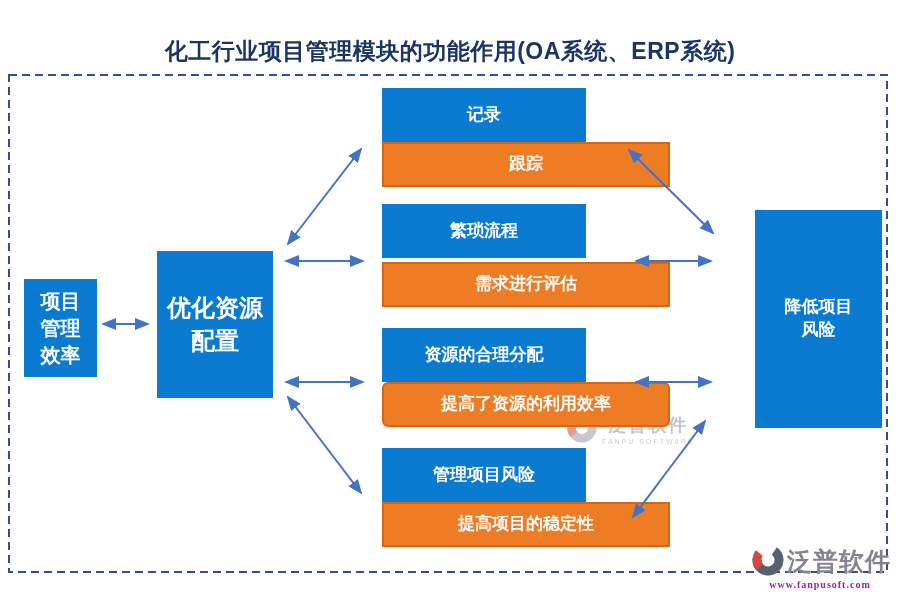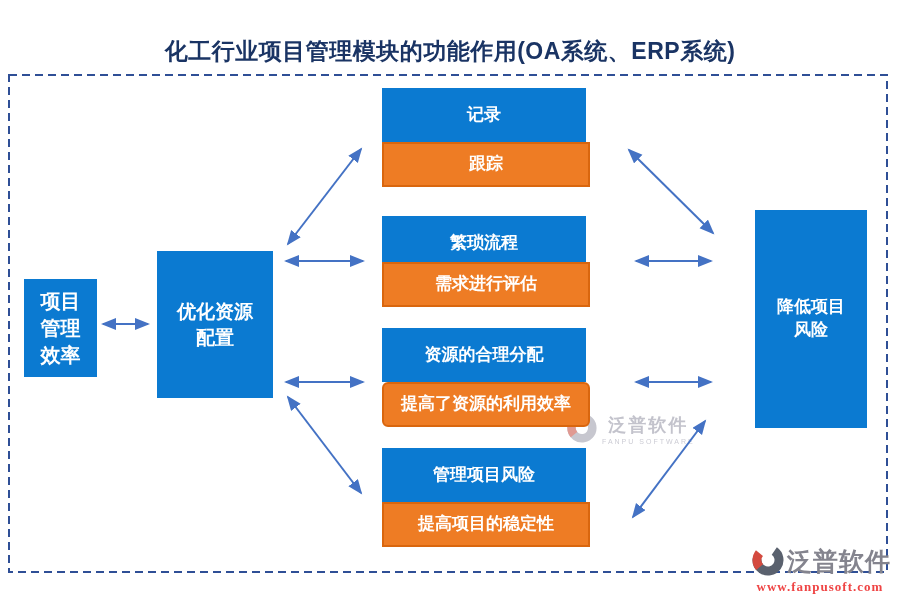--- a/index.html
+++ b/index.html
@@ -20,41 +20,41 @@
     z-index: 3; pointer-events: none;
   }
   .box {
     position: absolute; display: flex; align-items: center; justify-content: center;
     text-align: center; color: #ffffff; font-weight: bold; z-index: 2;
   }
   .box .lbl { white-space: pre-line; line-height: 1.35; }
   .blue   { background: #0b7ad1; }
   .orange { background: #ee7c24; border: 2px solid #d9660e; }
   .left-box  { left: 24px;  top: 279px; width: 73px;  height: 98px;  font-size: 20px; }
-  .hub-box   { left: 157px; top: 251px; width: 116px; height: 147px; font-size: 19px; }
-  .right-box { left: 755px; top: 210px; width: 112px; height: 218px; font-size: 17px; }
+  .hub-box   { left: 157px; top: 251px; width: 116px; height: 147px; font-size: 24px; }
+  .right-box { left: 755px; top: 210px; width: 127px; height: 218px; font-size: 17px; }
   .pair-top    { left: 382px; width: 204px; height: 54px; font-size: 17px; }
-  .pair-bottom { left: 382px; width: 208px; height: 45px; font-size: 17px; }
+  .pair-bottom { left: 382px; width: 288px; height: 45px; font-size: 17px; }
   .p1t { top: 88px; }  .p1b { top: 142px; }
-  .p2t { top: 216px; } .p2b { top: 262px; }
+  .p2t { top: 204px; } .p2b { top: 262px; }
   .p3t { top: 328px; } .p3b { top: 382px; border-radius: 6px; }
   .p4t { top: 448px; } .p4b { top: 502px; }
   .wm-center {
     position: absolute; left: 564px; top: 409px; z-index: 1;
     display: flex; align-items: center; gap: 4px;
   }
   .wm-center .col { display: flex; flex-direction: column; align-items: center; }
   .wm-center .brand { font-size: 18px; font-weight: bold; color: #c3c3cc; letter-spacing: 2px; }
   .wm-center .sub   { font-size: 7px; color: #ccccd4; letter-spacing: 2px; margin-top: 1px; }
   .wm-corner { position: absolute; left: 744px; top: 541px; z-index: 4; width: 152px; text-align: center; }
   .wm-corner .row { display: flex; align-items: center; justify-content: center; gap: 2px; }
   .wm-corner .brand { font-size: 25px; font-weight: bold; color: #84848e; letter-spacing: 1px; }
   .wm-corner .url {
     font-family: "Liberation Serif", "DejaVu Serif", serif;
-    font-size: 13px; font-weight: bold; color: #ef4444; letter-spacing: 1px; margin-top: -2px;
+    font-size: 10px; font-weight: bold; color: #a21caf; letter-spacing: 1px; margin-top: -2px;
   }
 </style>
 </head>
 <body>
 
 <div class="page">
 
   <h1 class="title">化工行业项目管理模块的功能作用(OA系统、ERP系统)</h1>
 
   <svg class="overlay" width="900" height="600" viewBox="0 0 900 600">

